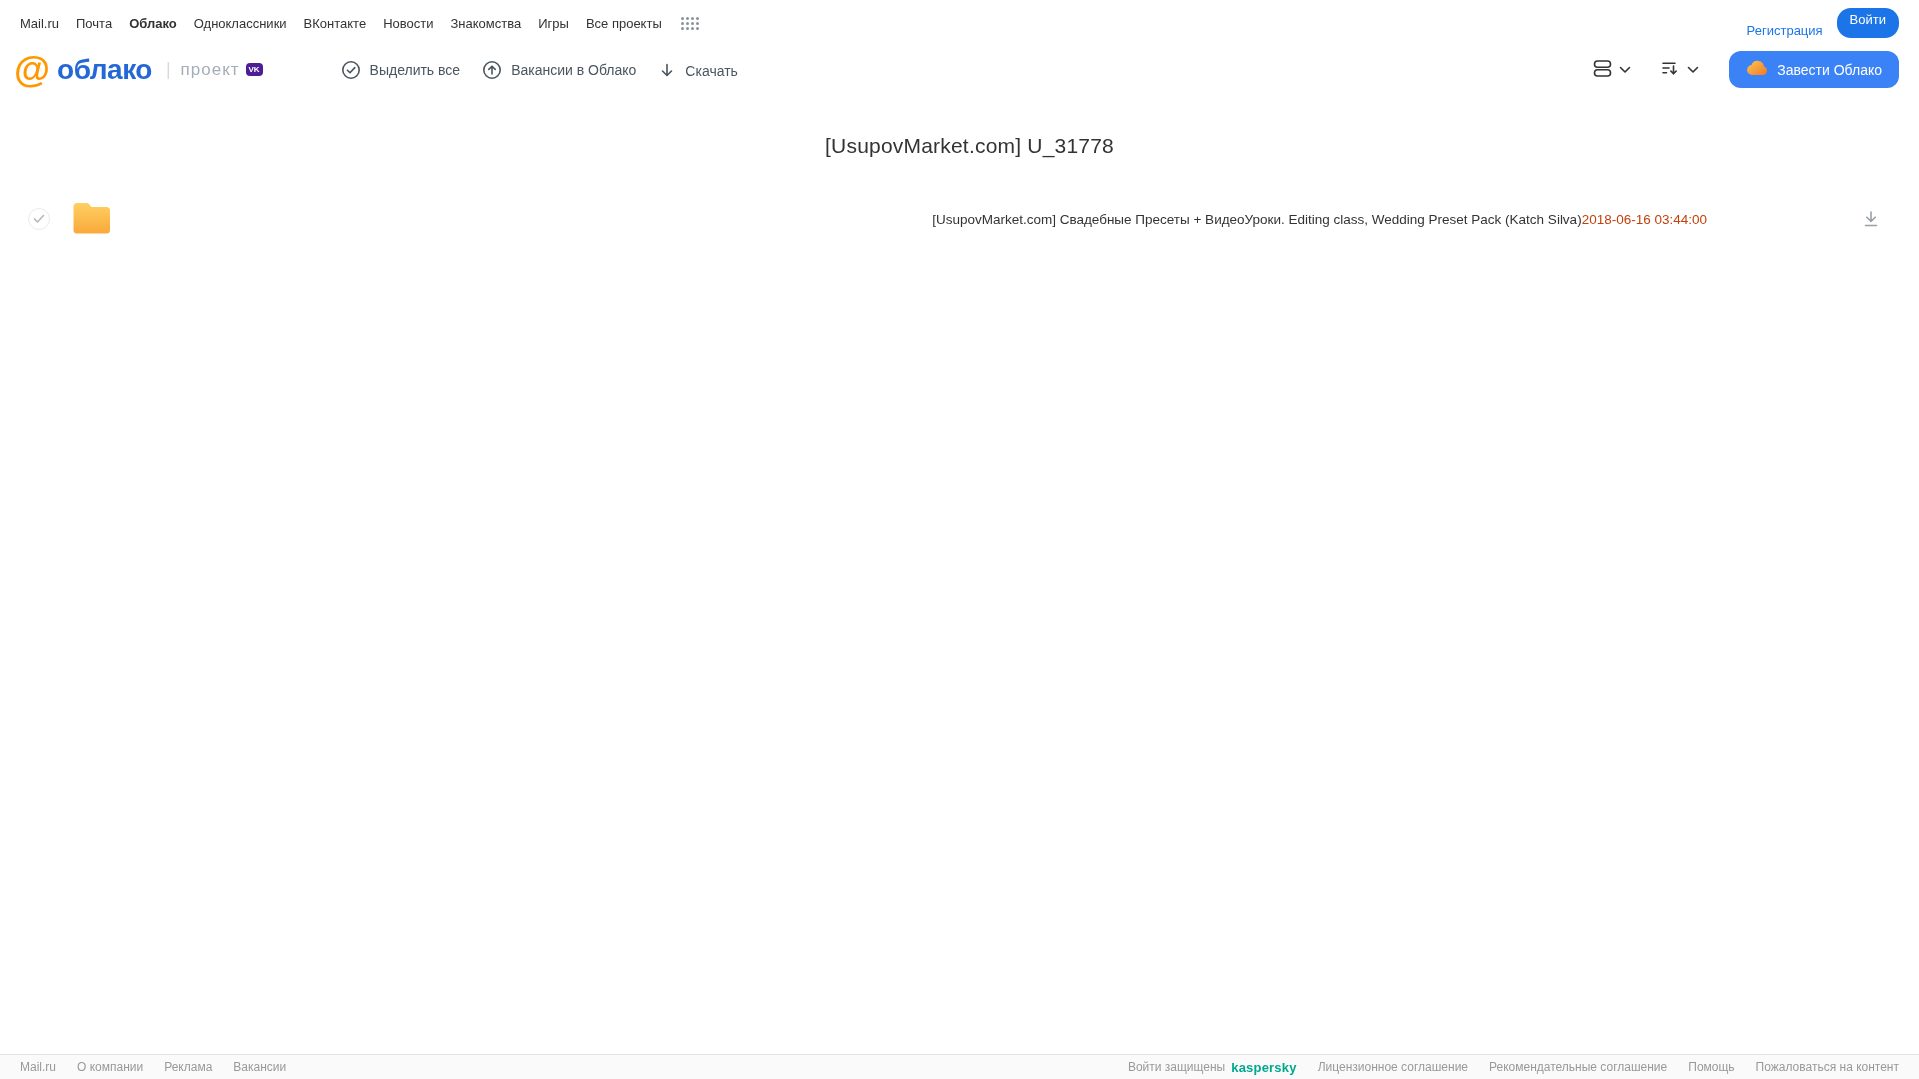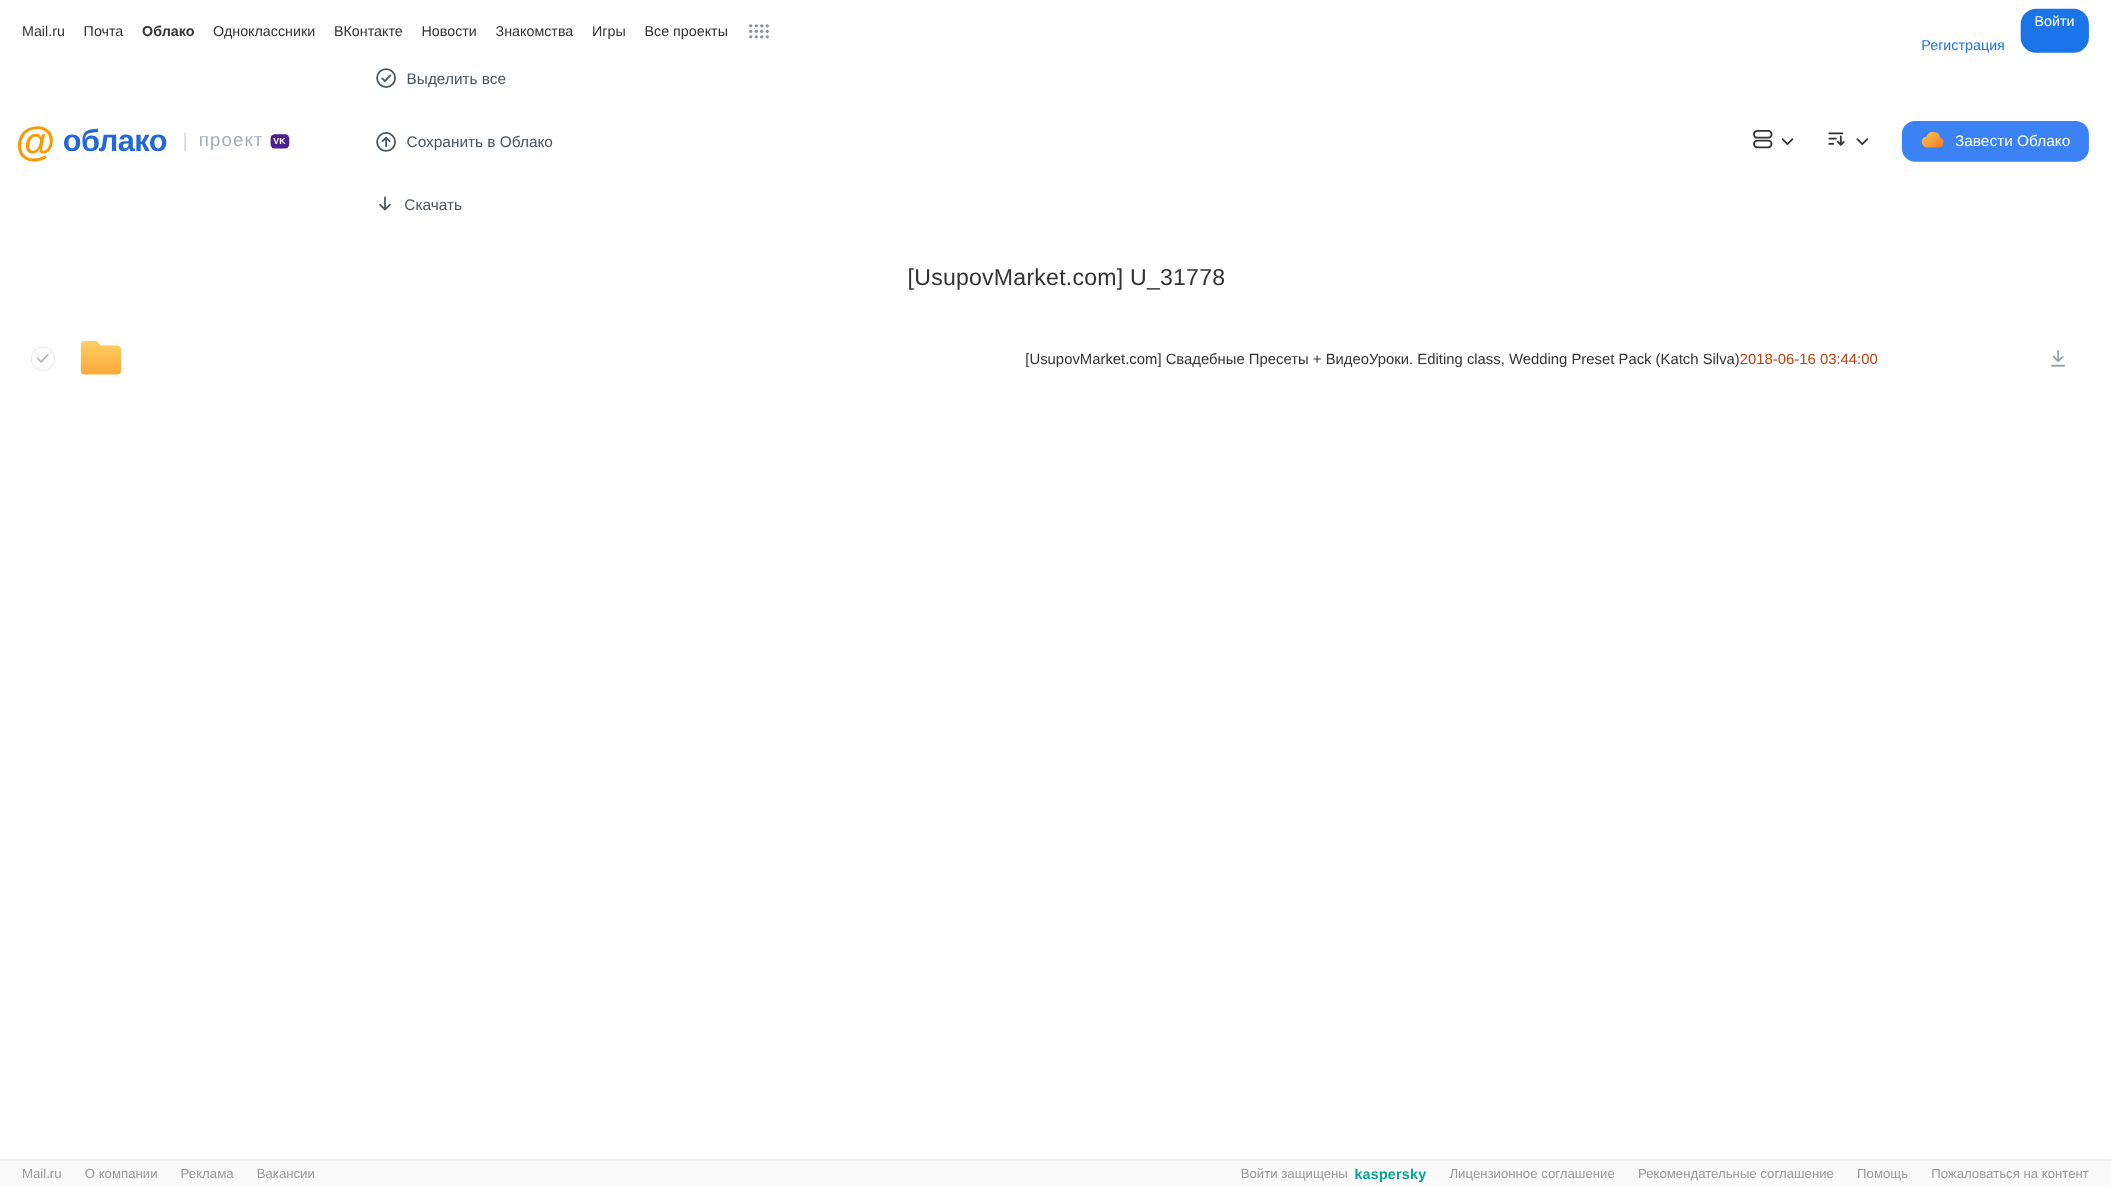--- a/index.html
+++ b/index.html
@@ -25,21 +25,21 @@
   .top-link.active { font-weight: bold; }
   .apps-grid {
     display: grid; grid-template-columns: repeat(4, 3px); grid-template-rows: repeat(3, 3px);
     gap: 2px; margin-left: 2px; cursor: pointer;
   }
   .apps-grid i { width: 3px; height: 3px; border-radius: 50%; background: #8b9399; }
   .topnav-right { margin-left: auto; display: flex; align-items: flex-end; gap: 14px; }
   .reg-link { color: #1b75e8; cursor: pointer; }
   .login-btn {
     background: #1b75e8; color: #fff; border: none; cursor: pointer;
-    font-size: 13px; padding: 4px 13px 21px; border-radius: 14px;
+    font-size: 13px; padding: 4px 13px 11px; border-radius: 14px;
     font-family: "Liberation Sans", sans-serif;
   }
 
   
   .header {
     display: flex; align-items: center;
     padding: 8px 20px 16px 14px;
   }
   .logo { display: flex; align-items: center; cursor: pointer; }
   .logo-at {
@@ -48,21 +48,21 @@
   }
   .logo-text { color: #2468d5; font-size: 28px; font-weight: bold; letter-spacing: -0.5px; }
   .logo-divider { color: #d5dade; font-size: 18px; margin: 0 10px 0 14px; }
   .project-label { color: #a5aeb8; font-size: 17px; letter-spacing: 1px; }
   .vk-badge {
     display: inline-flex; align-items: center; justify-content: center;
     background: #4c1d95; color: #fff; font-size: 8px; font-weight: bold;
     width: 17px; height: 13px; border-radius: 4px; margin-left: 6px;
   }
 
-  .toolbar { display: flex; align-items: flex-start; gap: 38px; margin-left: 78px; flex-direction: column; }
+  .toolbar { display: flex; align-items: flex-end; gap: 22px; margin-left: 78px; }
   .tool-btn {
     display: flex; align-items: center; gap: 9px;
     background: none; border: none; cursor: pointer;
     font-size: 14px; color: #49555f; font-family: "Liberation Sans", sans-serif;
   }
   .tool-btn svg { display: block; }
 
   .header-right { margin-left: auto; display: flex; align-items: center; }
   .view-btn {
     display: flex; align-items: center; gap: 7px;
@@ -169,21 +169,21 @@
       </span>
       <span>Выделить все</span>
     </button>
     <button class="tool-btn">
       <span>
         <svg width="20" height="20" viewBox="0 0 20 20" fill="none" stroke="#49555f" stroke-width="1.6">
           <circle cx="10" cy="10" r="8.2"></circle>
           <path d="M10 14 L10 7 M6.8 9.4 L10 6.2 L13.2 9.4" stroke-linecap="round" stroke-linejoin="round"></path>
         </svg>
       </span>
-      <span>Сохранить в Облако</span>
+      <span>Вакансии в Облако</span>
     </button>
     <button class="tool-btn">
       <span>
         <svg width="18" height="18" viewBox="0 0 18 18" fill="none" stroke="#49555f" stroke-width="1.6">
           <path d="M9 2.5 L9 13 M4.5 9 L9 13.5 L13.5 9" stroke-linecap="round" stroke-linejoin="round"></path>
         </svg>
       </span>
       <span>Скачать</span>
     </button>
   </div>

